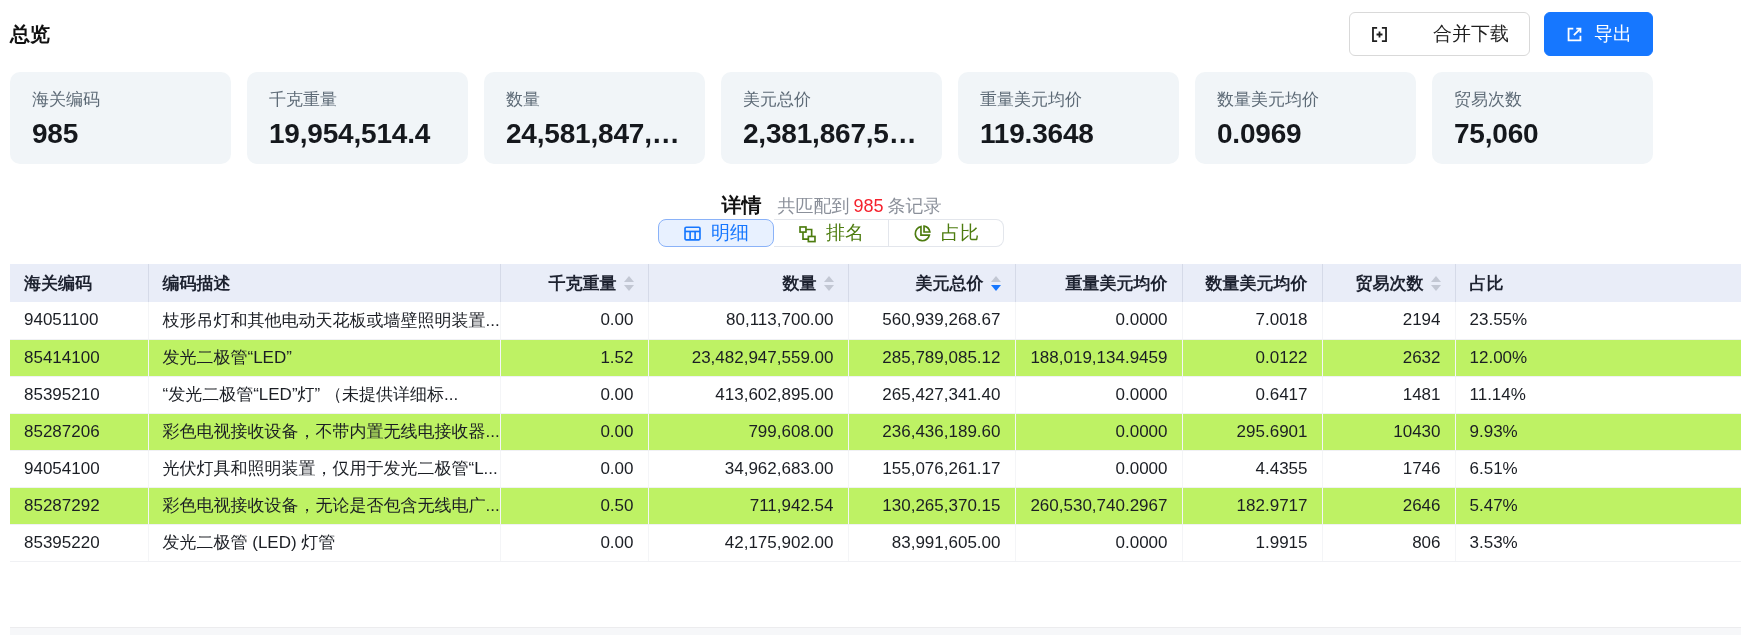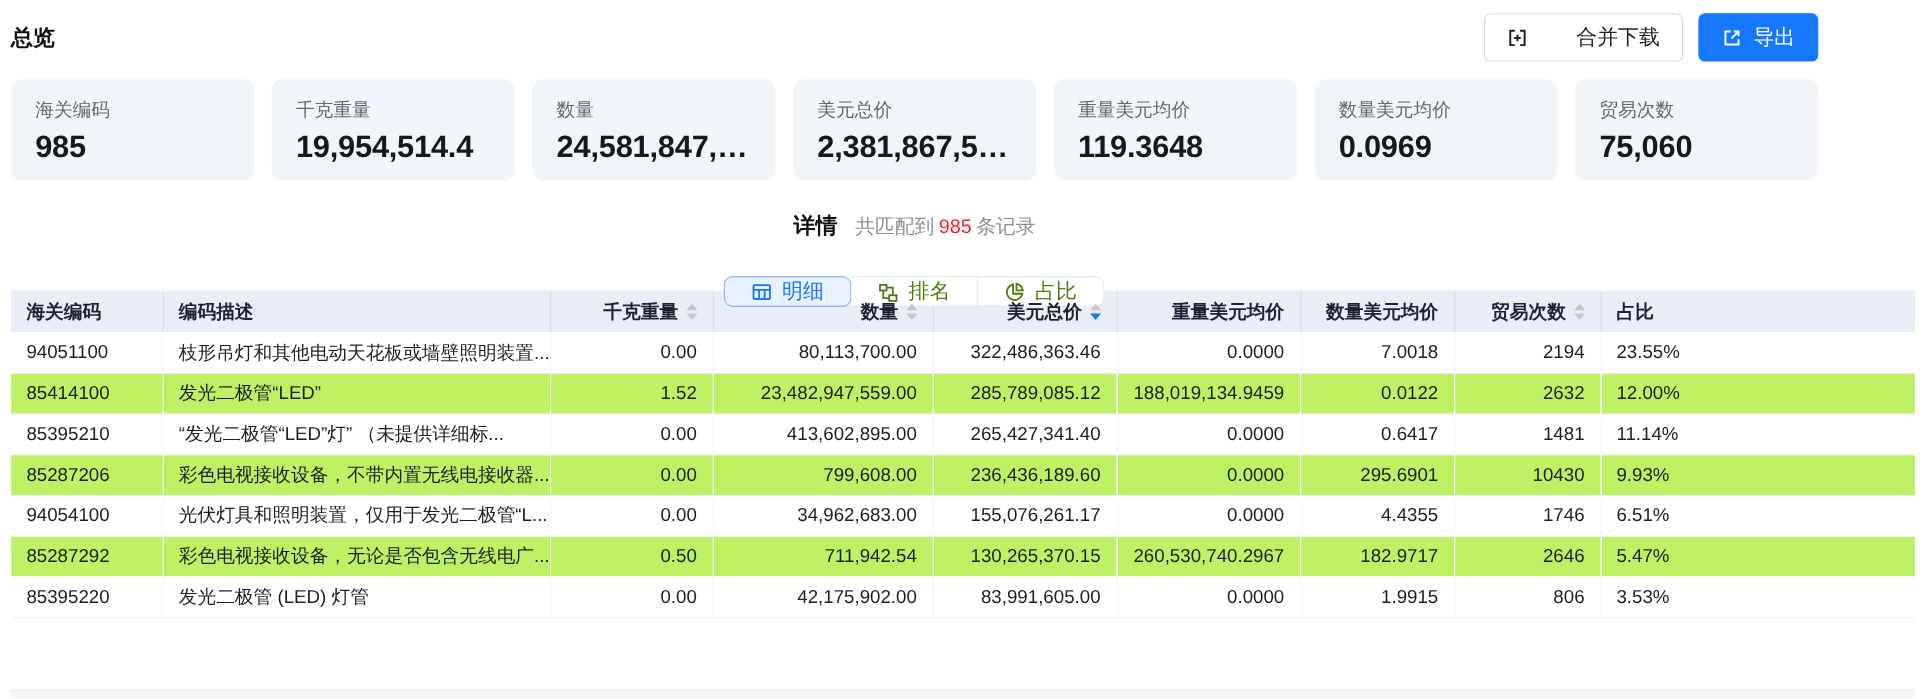--- a/index.html
+++ b/index.html
@@ -32,21 +32,21 @@
   .card-label{font-size:17px;color:#5d6a76;}
   .card-value{margin-top:7px;font-size:28px;font-weight:700;color:#15181d;white-space:nowrap;letter-spacing:-0.2px;}
 
   
   .details-bar{display:flex;justify-content:space-between;align-items:center;margin-top:28px;height:46px;flex-direction:column;}
   .details-left{display:flex;align-items:baseline;gap:16px;}
   .details-title{font-size:20px;font-weight:700;color:#111;}
   .match-line{font-size:18px;color:#8b909a;}
   .match-count{color:var(--red);padding:0 4px;}
 
-  .tabs{display:flex;height:44px;margin-top:32px;}
+  .tabs{display:flex;height:44px;}
   .tab{display:flex;align-items:center;gap:9px;padding:0 24px;font-size:19px;color:#4d7c0f;
        background:#fff;border:1px solid #e3e6ec;border-left:none;cursor:pointer;}
   .tab:first-child{border-left:1px solid #e3e6ec;border-radius:8px 0 0 8px;}
   .tab:last-child{border-radius:0 8px 8px 0;}
   .tab.active{background:#e8f1ff;border:1px solid #8ab2f8;border-radius:8px;color:var(--accent);margin-left:-1px;}
   .tab svg{display:block;}
 
   
   table{border-collapse:collapse;table-layout:fixed;width:1731px;margin-top:26px;}
   thead th{
@@ -234,21 +234,21 @@
               <span>占比</span>
             </span></th>
         </tr>
       </thead>
     <tbody>
         <tr class="">
           <td class="">94051100</td>
           <td class="">枝形吊灯和其他电动天花板或墙壁照明装置...</td>
           <td class="right">0.00</td>
           <td class="right">80,113,700.00</td>
-          <td class="right">322,486,363.46</td>
+          <td class="right">560,939,268.67</td>
           <td class="right">0.0000</td>
           <td class="right">7.0018</td>
           <td class="right">2194</td>
           <td class="">23.55%</td>
         </tr>
         <tr class="stripe">
           <td class="">85414100</td>
           <td class="">发光二极管“LED”</td>
           <td class="right">1.52</td>
           <td class="right">23,482,947,559.00</td>

